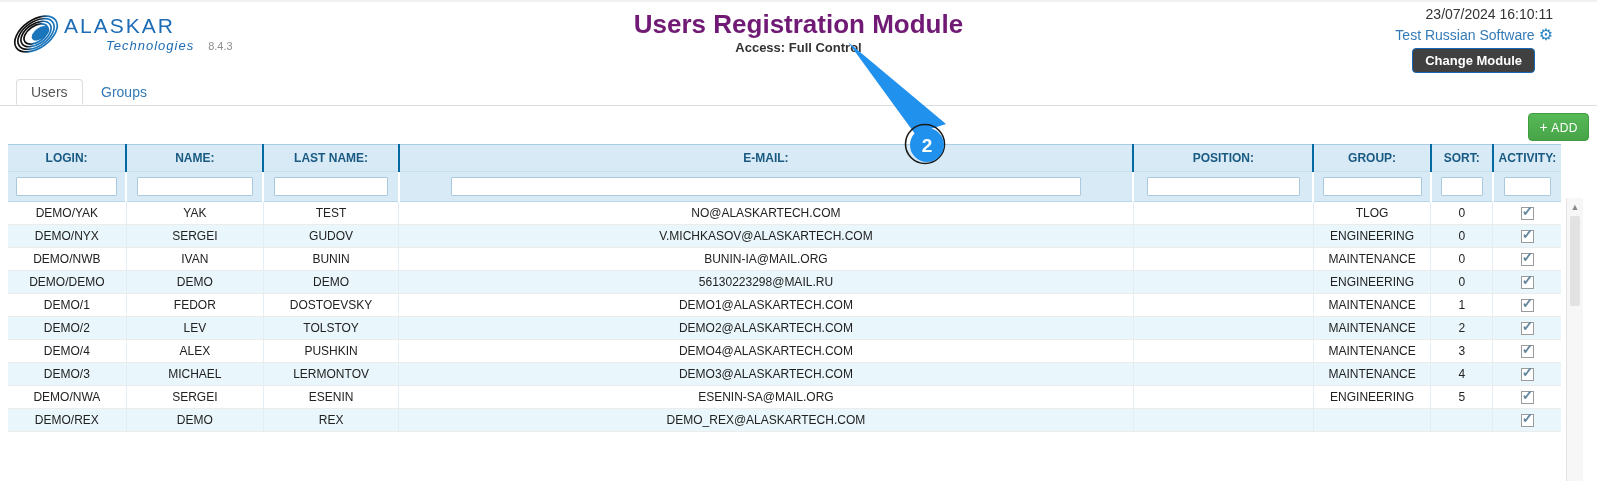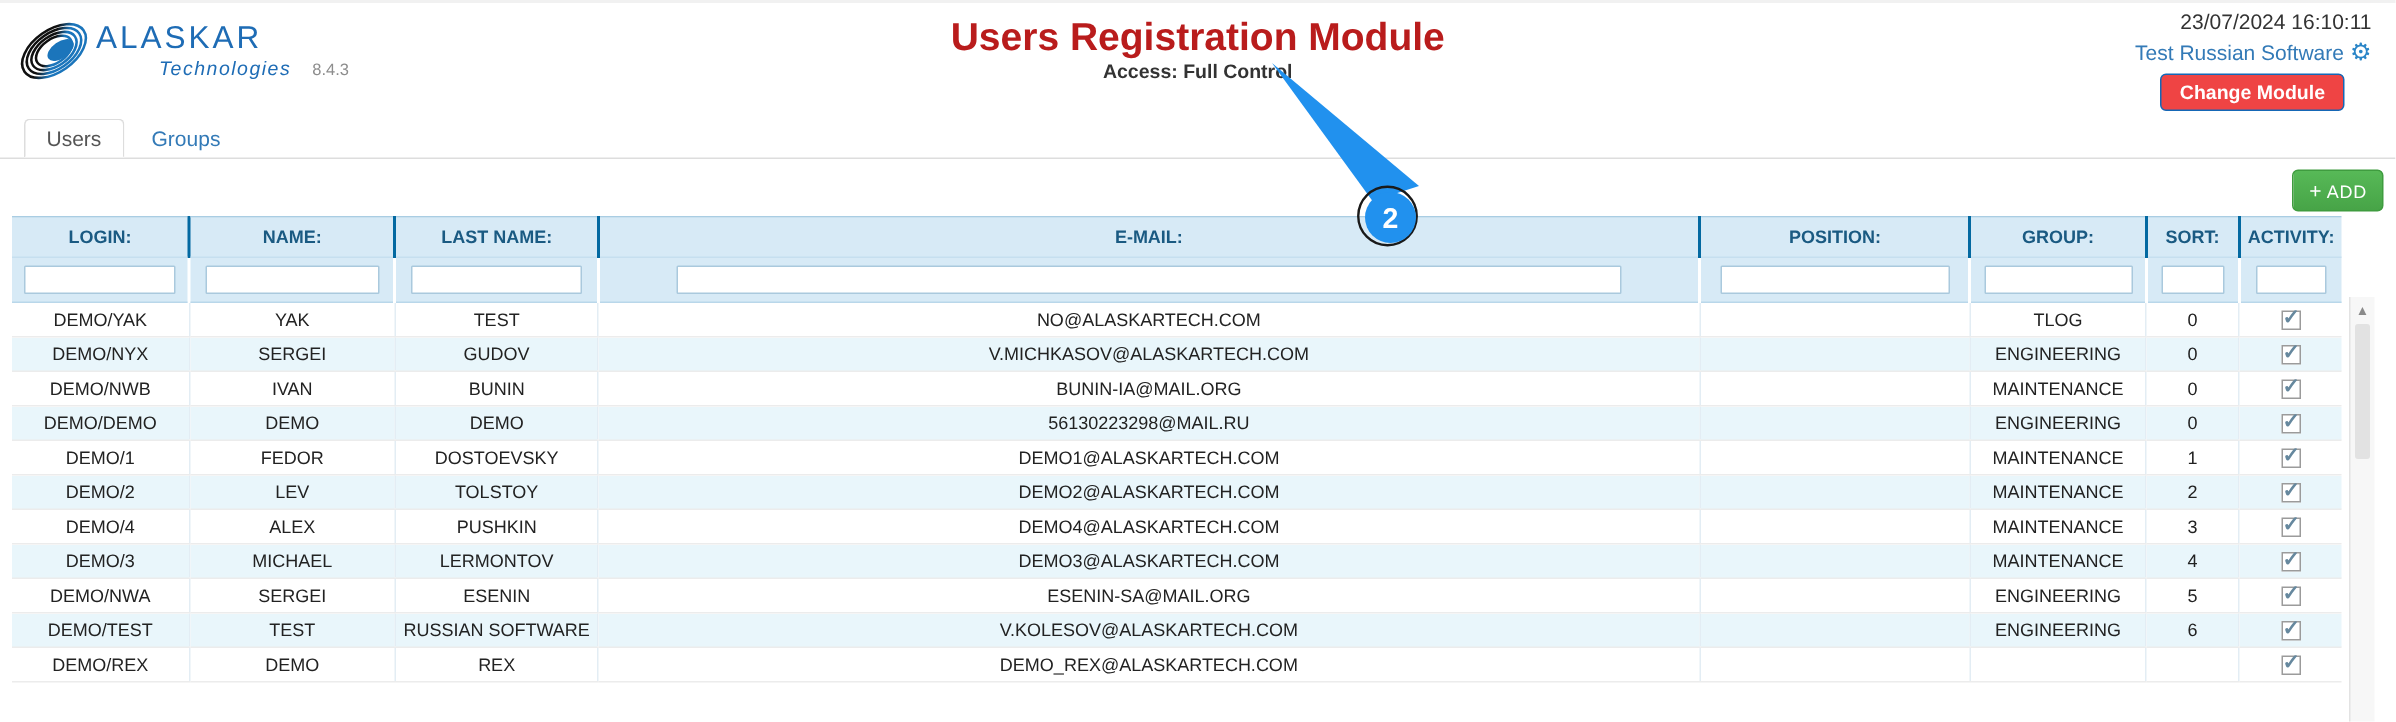--- a/index.html
+++ b/index.html
@@ -13,29 +13,29 @@
   }
   
   .app-header { position:relative; height:72px; }
   .brand { position:absolute; left:10px; top:4px; display:flex; align-items:flex-start; }
   .brand-text { margin-left:2px; margin-top:8px; }
   .brand-name { font-size:21px; color:#1e6cb5; letter-spacing:2px; font-weight:normal; }
   .brand-sub-line { display:flex; align-items:baseline; }
   .brand-sub { font-size:13px; color:#1e6cb5; letter-spacing:1px; margin-left:42px;font-style:italic; }
   .brand-version { font-size:11px; color:#8d8d8d; margin-left:14px;text-align:right; }
   .title-block { position:absolute; left:0; right:0; top:8px; text-align:center; }
-  .module-title { font-size:26px; font-weight:bold; color:#b91c1c; line-height:28px; }
+  .module-title { font-size:26px; font-weight:bold; color:#701a75; line-height:28px; }
   .module-access { font-size:13px; font-weight:bold; color:#333; margin-top:2px; }
-  .session-block { position:absolute; right:16px; top:4px; text-align:right; }
+  .session-block { position:absolute; right:44px; top:4px; text-align:right; }
   .session-datetime { font-size:14px; color:#333; }
   .session-module { font-size:14px; color:#337ab7; margin-top:3px; cursor:pointer; }
   .gear { color:#2a85c7; font-size:16px; margin-left:4px; }
   .change-module-btn {
     margin-top:4px; margin-right:18px;
-    background:#ef4444; border:1px solid #1567b6; color:#fff;
+    background:#404040; border:1px solid #1567b6; color:#fff;
     font-size:13px; font-weight:bold; padding:4px 12px; border-radius:4px;
     font-family:"Liberation Sans", sans-serif; cursor:pointer;
   }
   
   .tabs-bar { margin-top:4px; border-bottom:1px solid #ddd; padding-left:16px; height:28px; }
   .tab { display:inline-block; font-size:14px; padding:4px 14px; cursor:pointer; position:relative; top:1px; }
   .tab.active {
     color:#555; background:#fff; border:1px solid #ddd; border-bottom:1px solid #fff;
     border-radius:4px 4px 0 0;
   }
@@ -272,30 +272,20 @@
             <td>DEMO/NWA</td>
             <td>SERGEI</td>
             <td>ESENIN</td>
             <td>ESENIN-SA@MAIL.ORG</td>
             <td></td>
             <td>ENGINEERING</td>
             <td>5</td>
             <td><span class="checkbox"><span class="check">✓</span></span></td>
           </tr>
           <tr>
-            <td>DEMO/TEST</td>
-            <td>TEST</td>
-            <td>RUSSIAN SOFTWARE</td>
-            <td>V.KOLESOV@ALASKARTECH.COM</td>
-            <td></td>
-            <td>ENGINEERING</td>
-            <td>6</td>
-            <td><span class="checkbox"><span class="check">✓</span></span></td>
-          </tr>
-          <tr>
             <td>DEMO/REX</td>
             <td>DEMO</td>
             <td>REX</td>
             <td>DEMO_REX@ALASKARTECH.COM</td>
             <td></td>
             <td></td>
             <td></td>
             <td><span class="checkbox"><span class="check">✓</span></span></td>
           </tr>
         </tbody>

